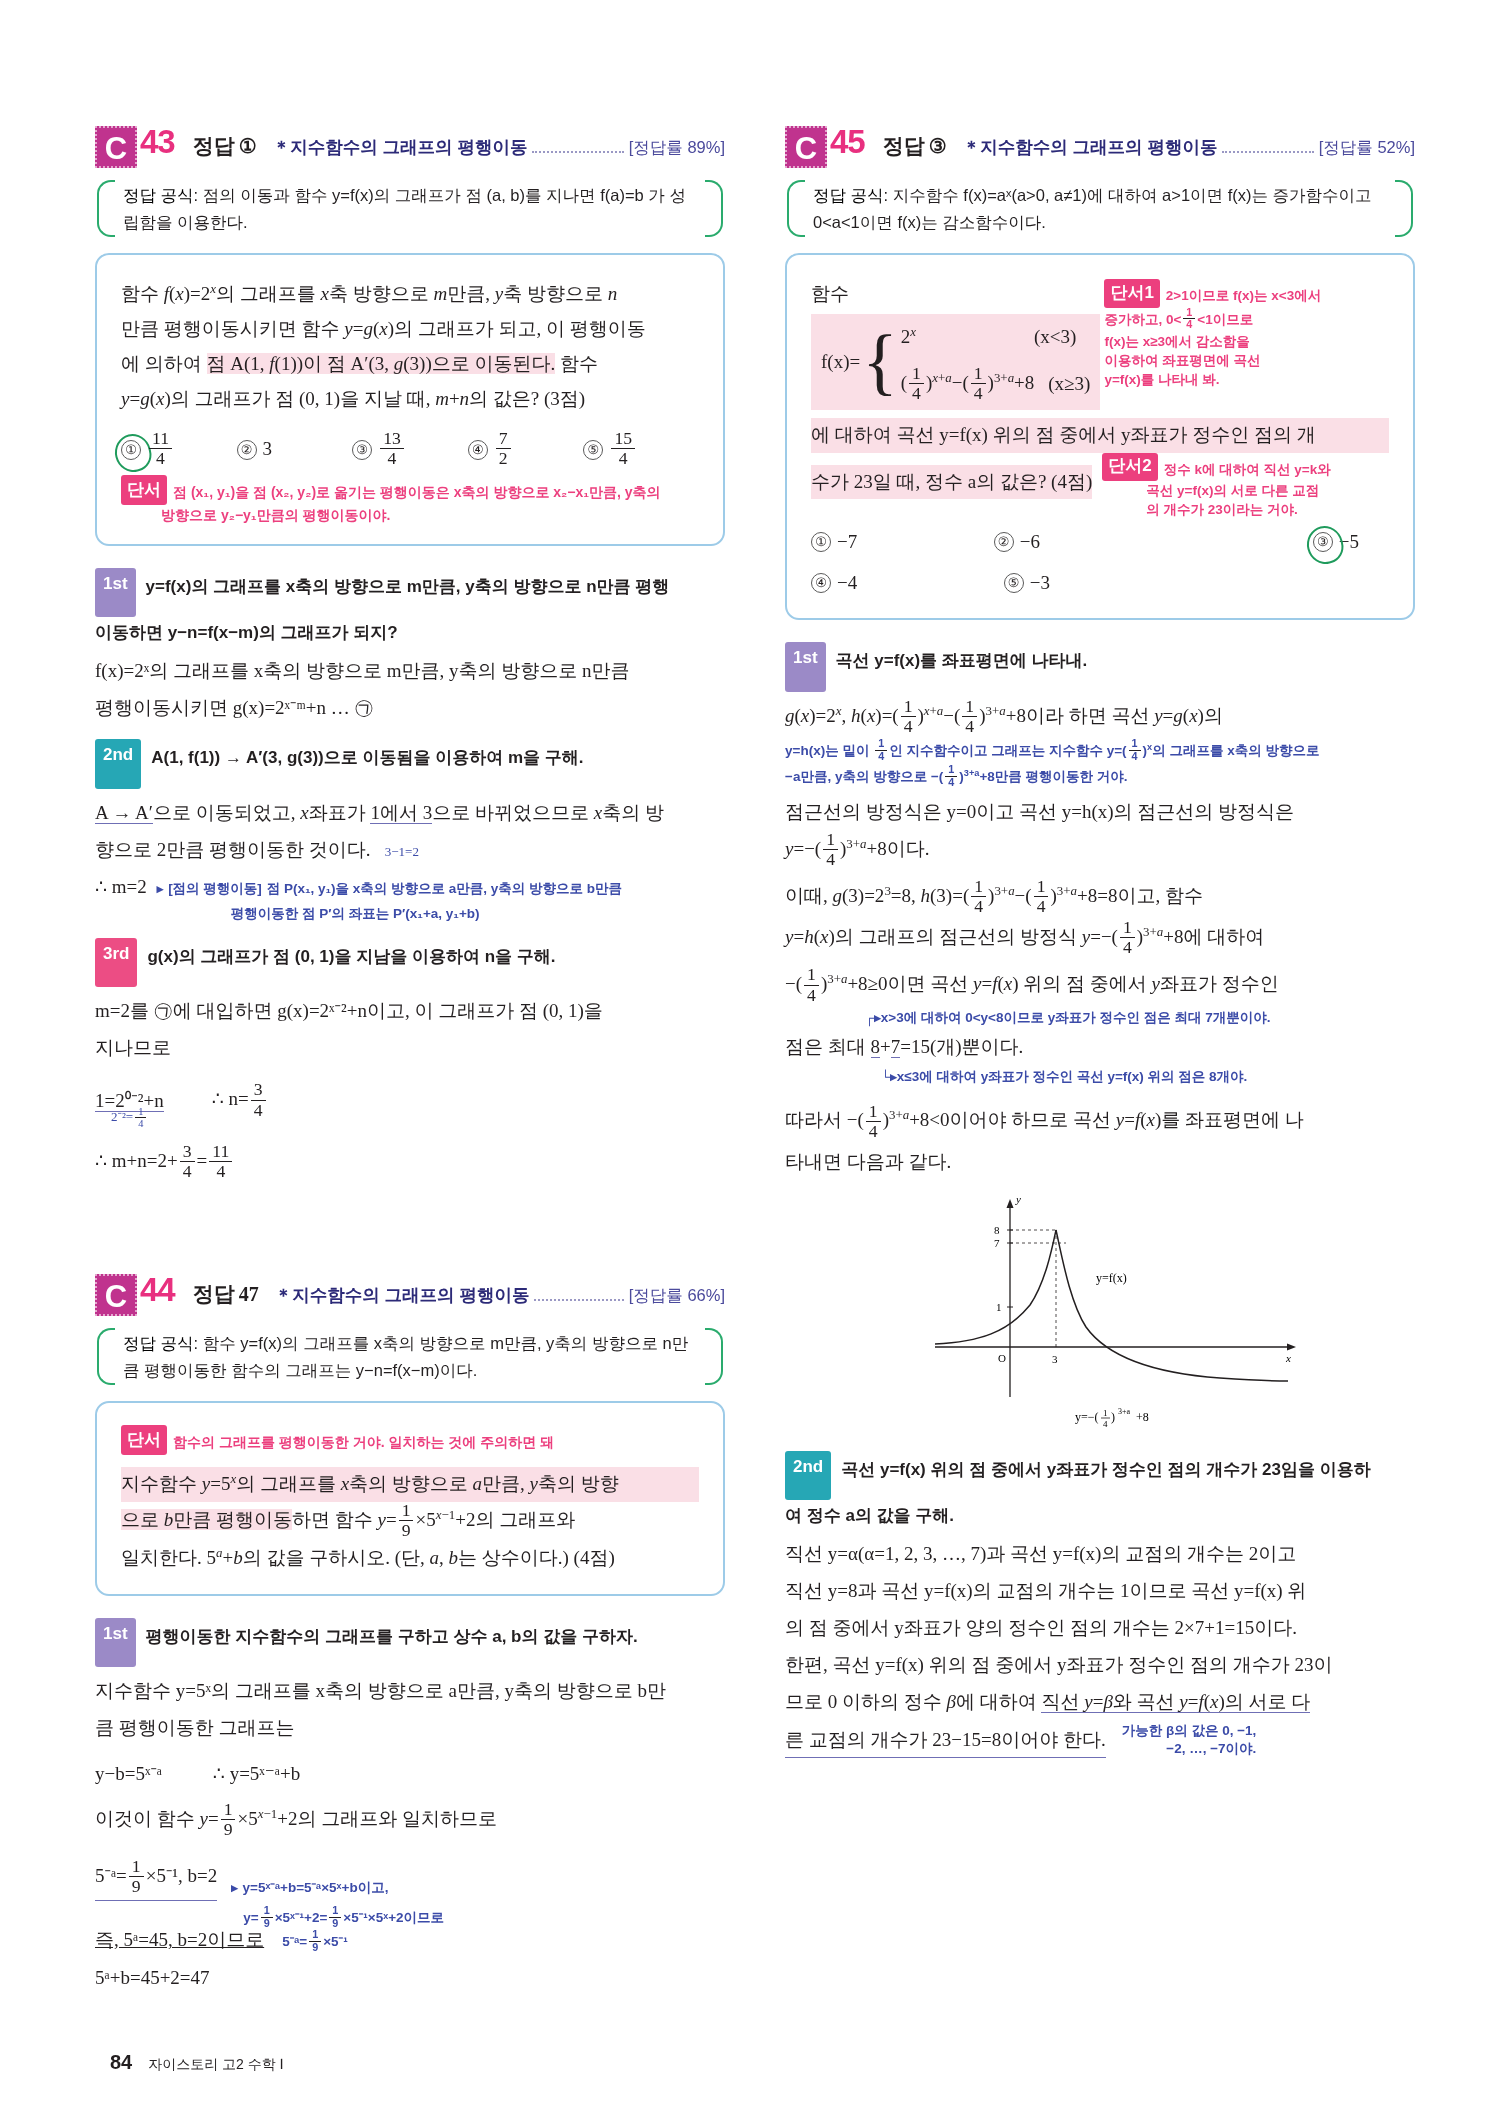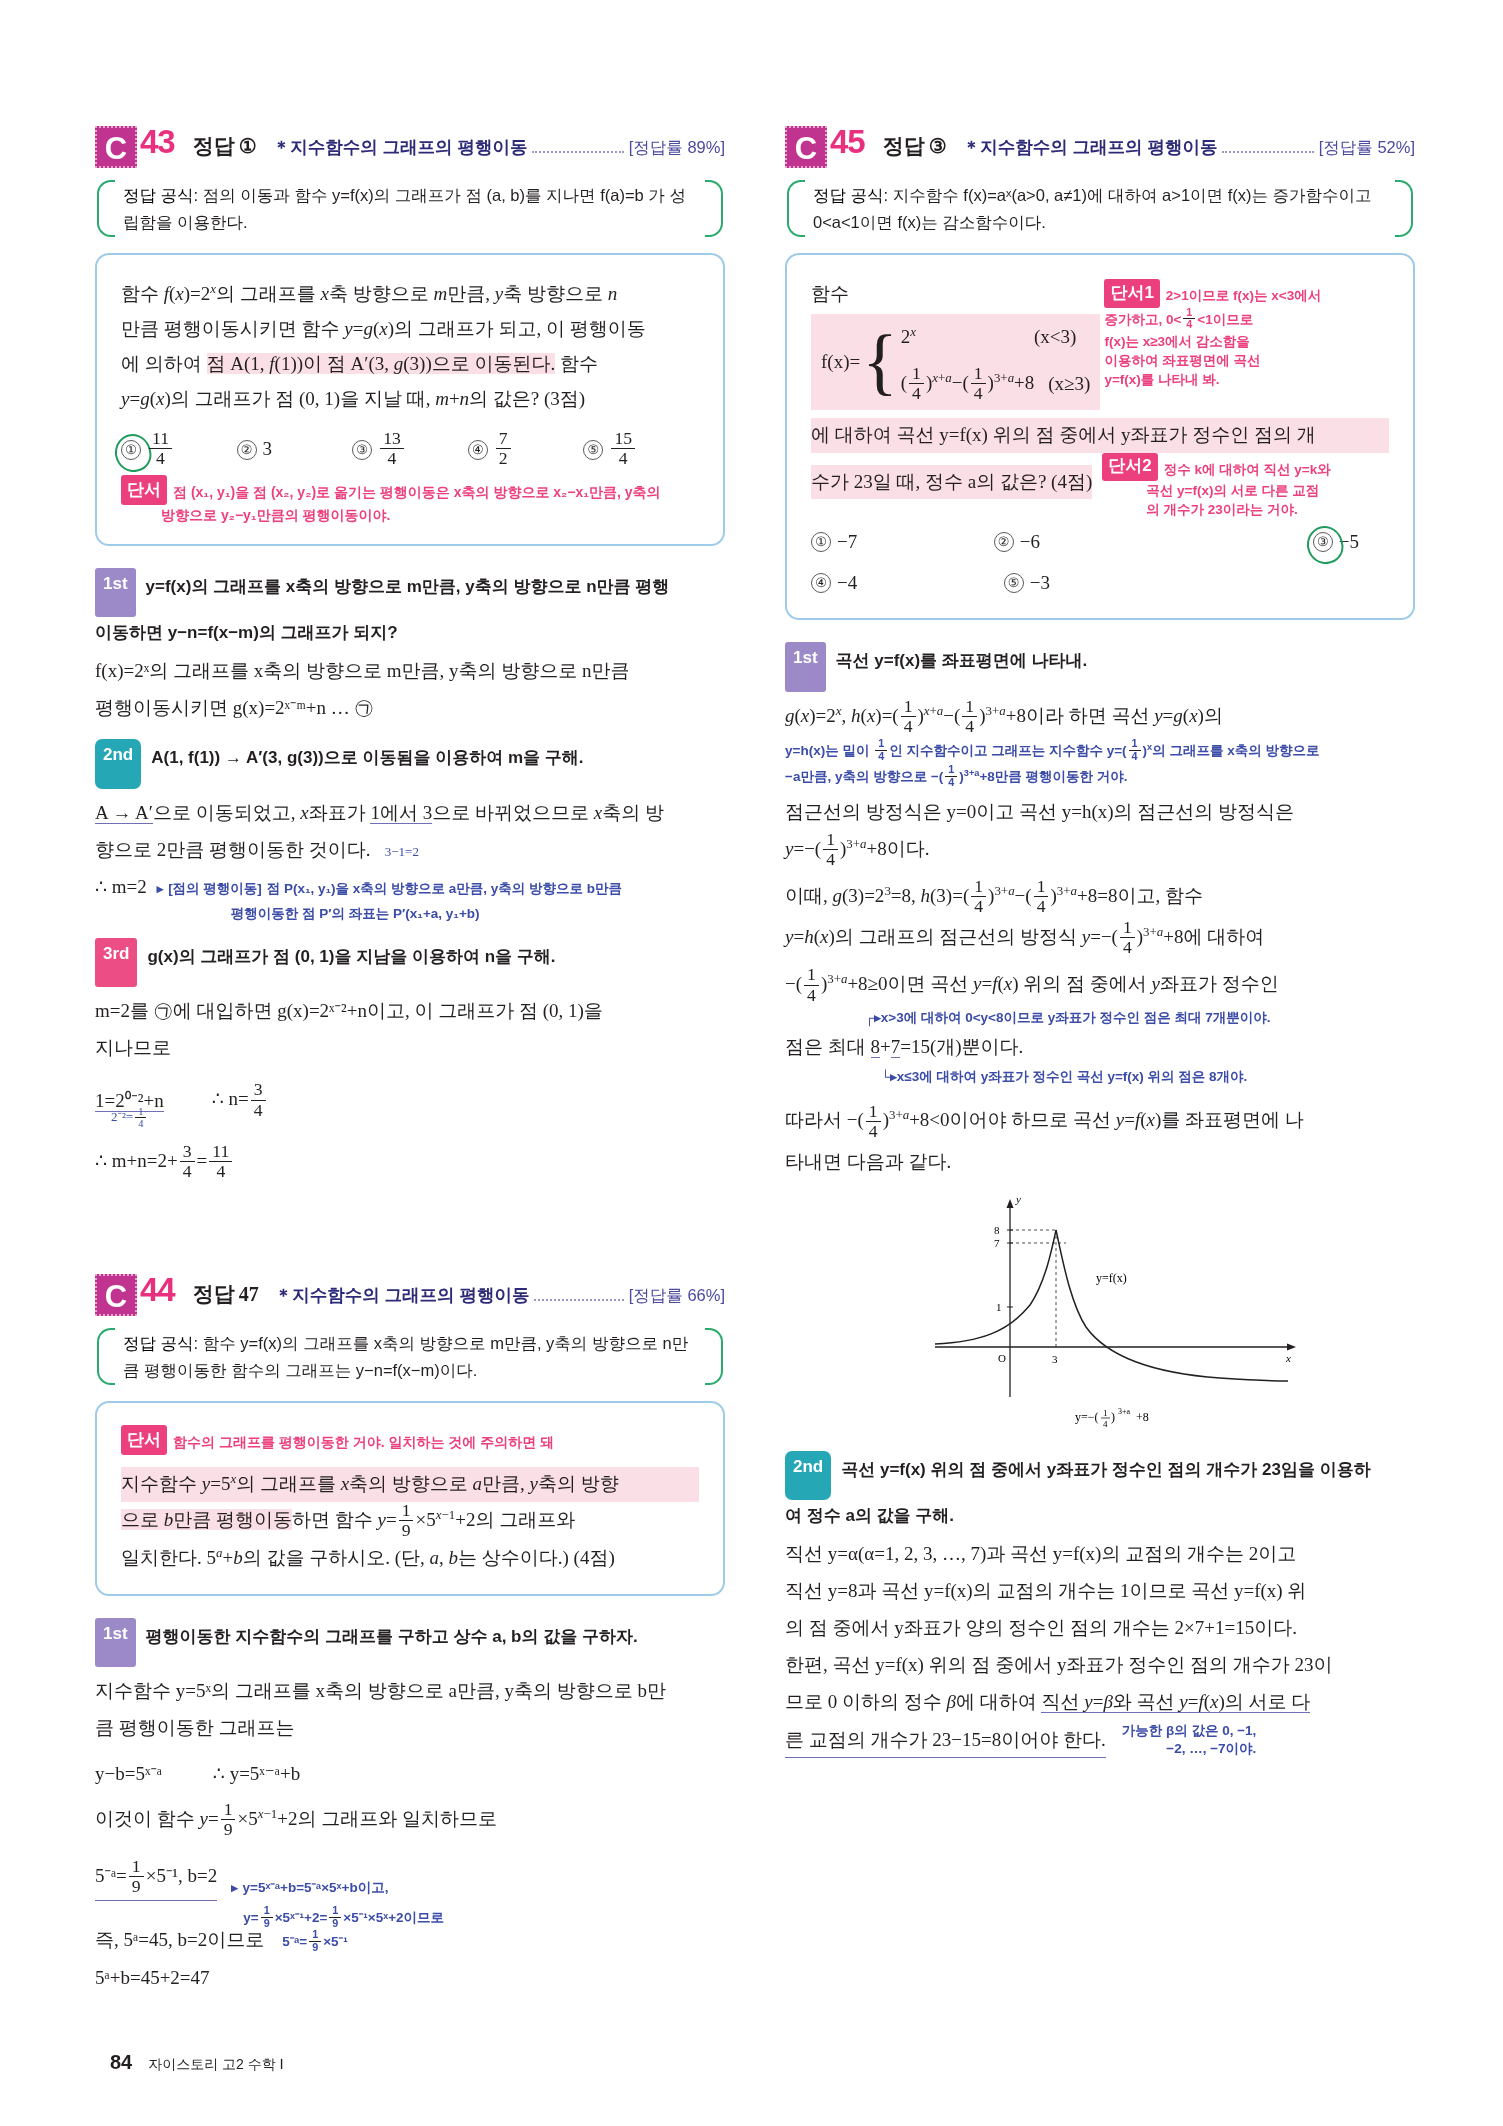--- a/index.html
+++ b/index.html
@@ -199,21 +199,21 @@
     color:#fff;
     font-size: 17px;
     font-weight: bold;
     padding: 2px 8px 20px 8px;
     border-radius: 3px;
     font-family: "Liberation Sans", sans-serif;
     margin-right: 10px;
     vertical-align: 3px;
   }
   .step.s1 { background: #9b8ac7; }
-  .step.s2 { background: #26a7b5; border-radius: 7px; }
+  .step.s2 { background: #26a7b5; }
   .step.s3 { background: #ec4d84; }
   .step-line {
     font-size: 17px;
     line-height: 1.62;
     margin: 14px 0 6px 0;
     font-family: "Liberation Sans", sans-serif;
     font-weight: bold;
   }
   .step-line .body { font-weight: bold; }
 
@@ -459,21 +459,21 @@
                   <span class="den">9</span>
                 </span><span>×5ˣ⁻¹+2=</span><span class="frac sm">
                   <span class="num">1</span>
                   <span class="den">9</span>
                 </span><span>×5⁻¹×5ˣ+2이므로</span>
             </span>
           </span>
         </div>
 
         <div class="sol" style="display:flex; align-items:flex-start;">
-          <span style="white-space:nowrap;">즉, 5ᵃ=45, b=2이므로</span>
+          <span style="white-space:nowrap;text-decoration:underline;">즉, 5ᵃ=45, b=2이므로</span>
           <span class="blue-note" style="margin-left:18px; position:relative; top:8px;">
             <span>5⁻ᵃ=</span><span class="frac sm">
                 <span class="num">1</span>
                 <span class="den">9</span>
               </span><span>×5⁻¹</span>
           </span>
         </div>
         <div class="sol">5ᵃ+b=45+2=47</div>
       </div>
 

